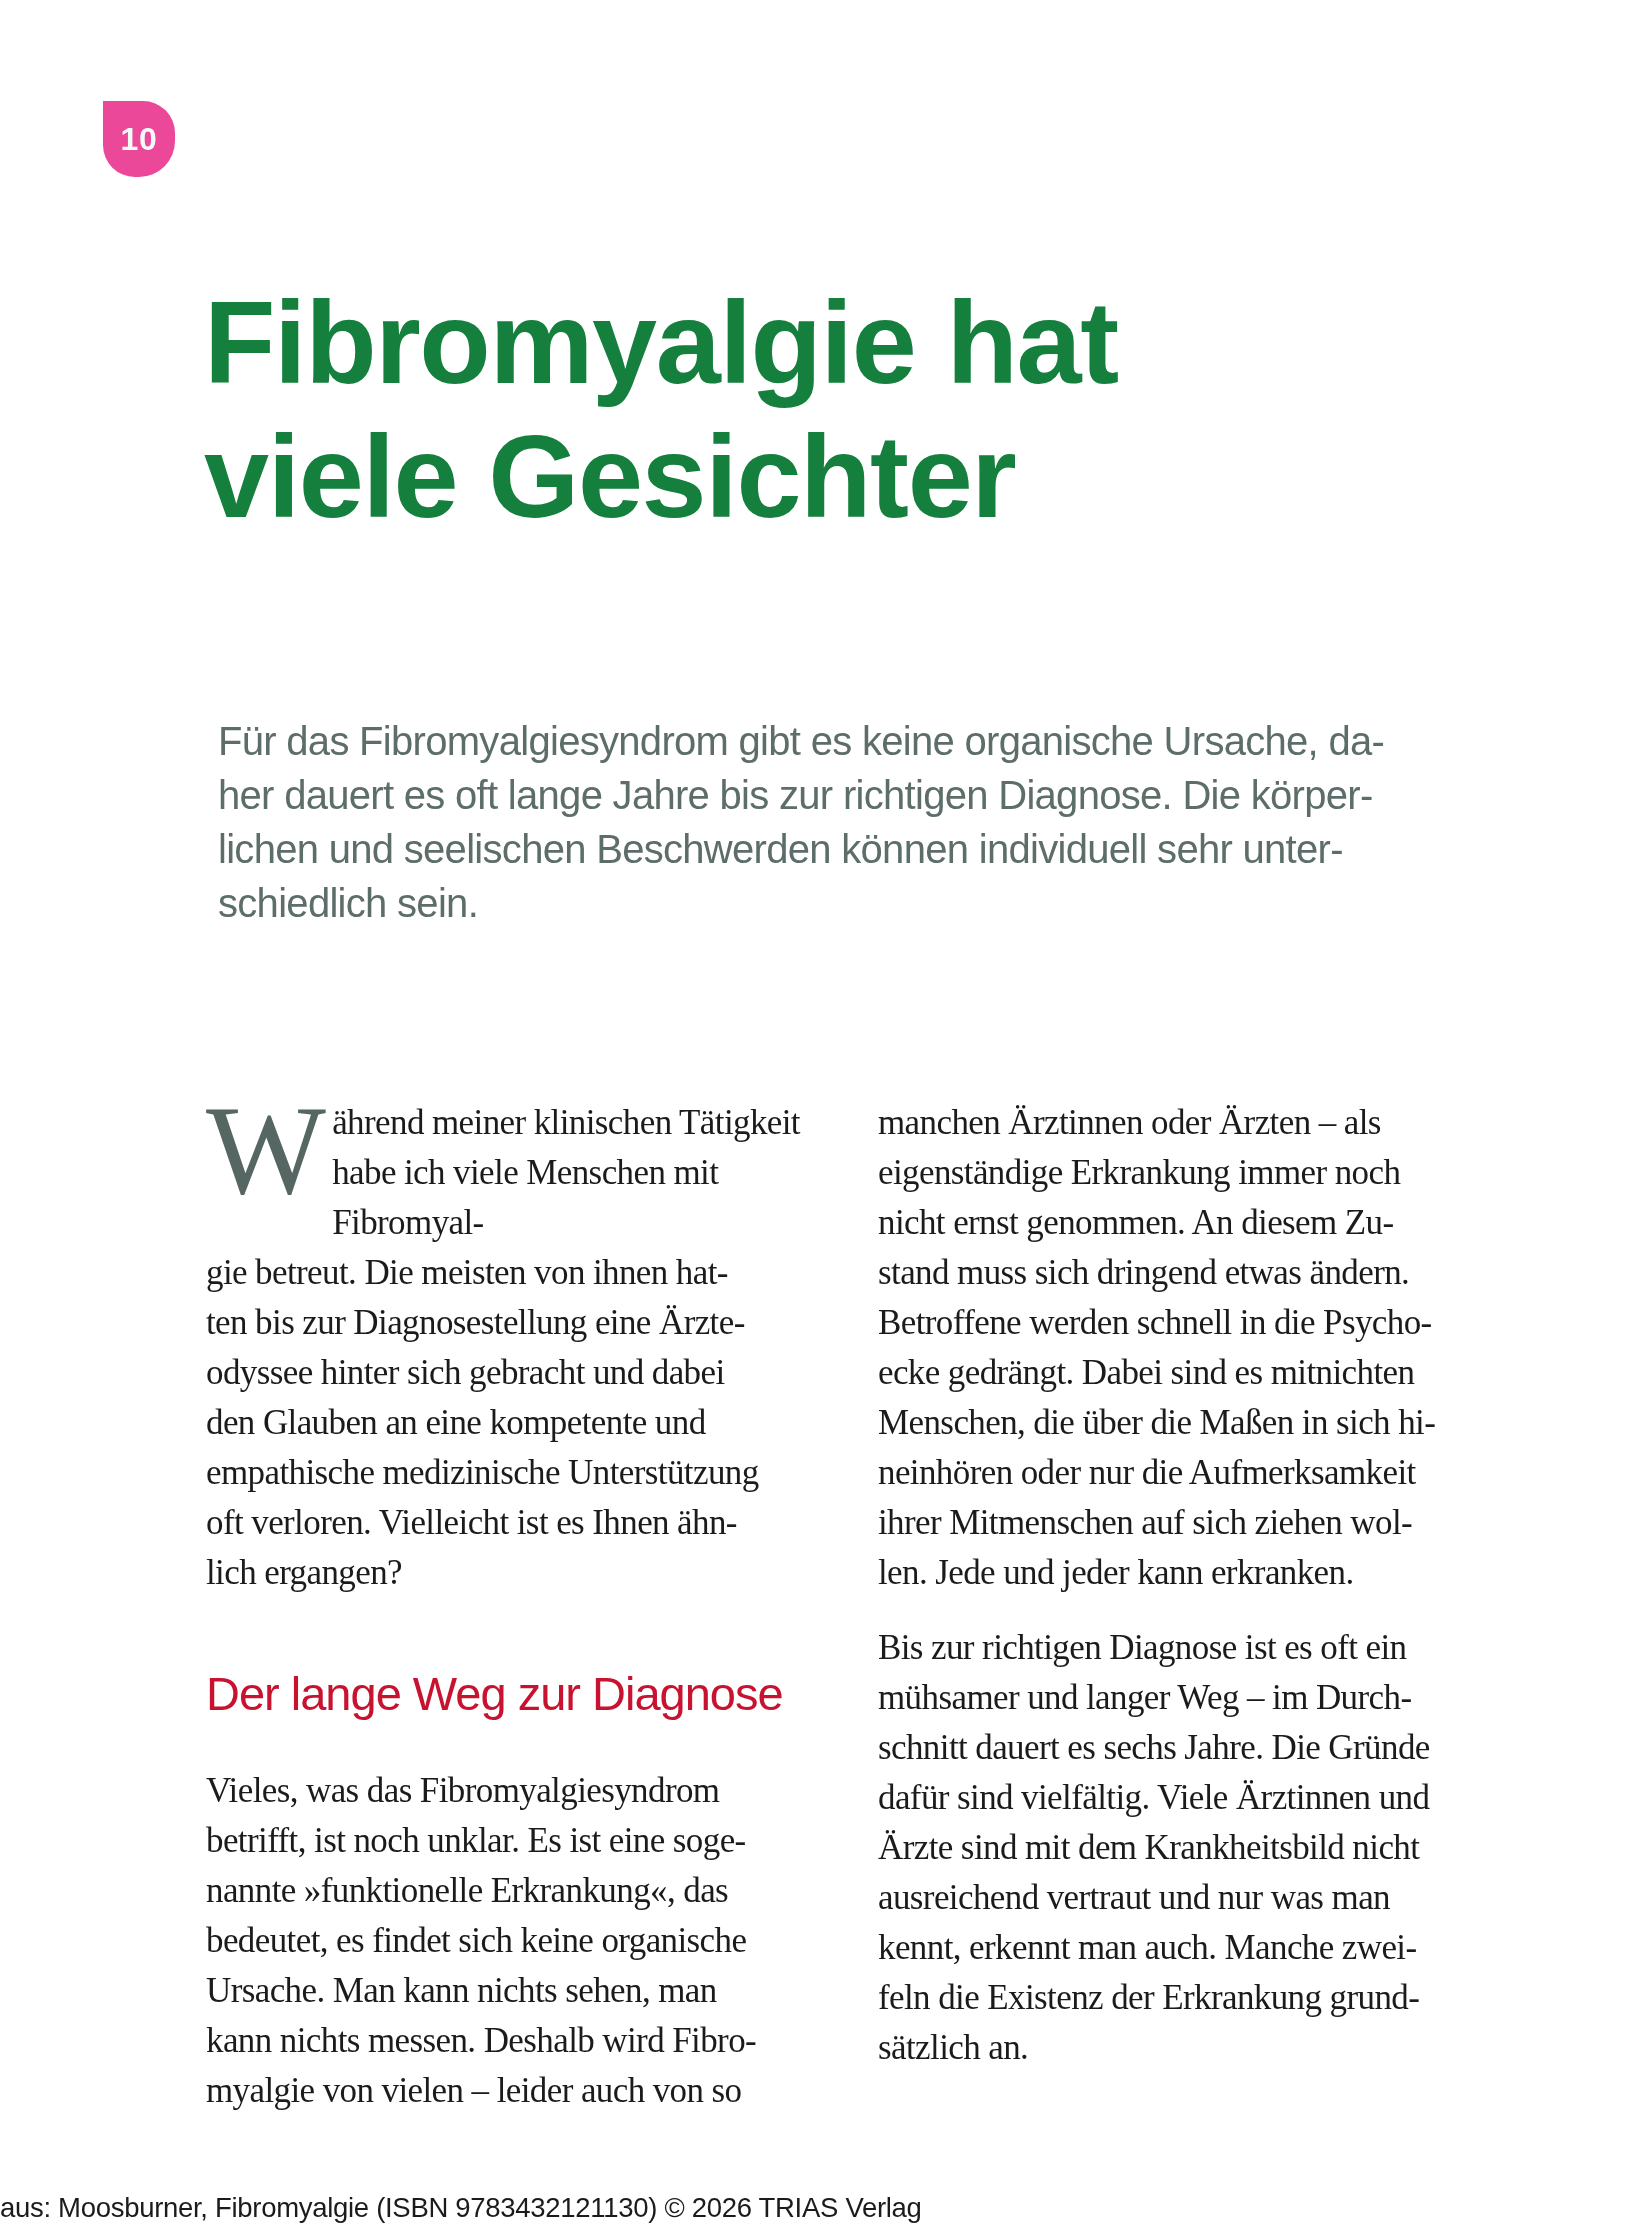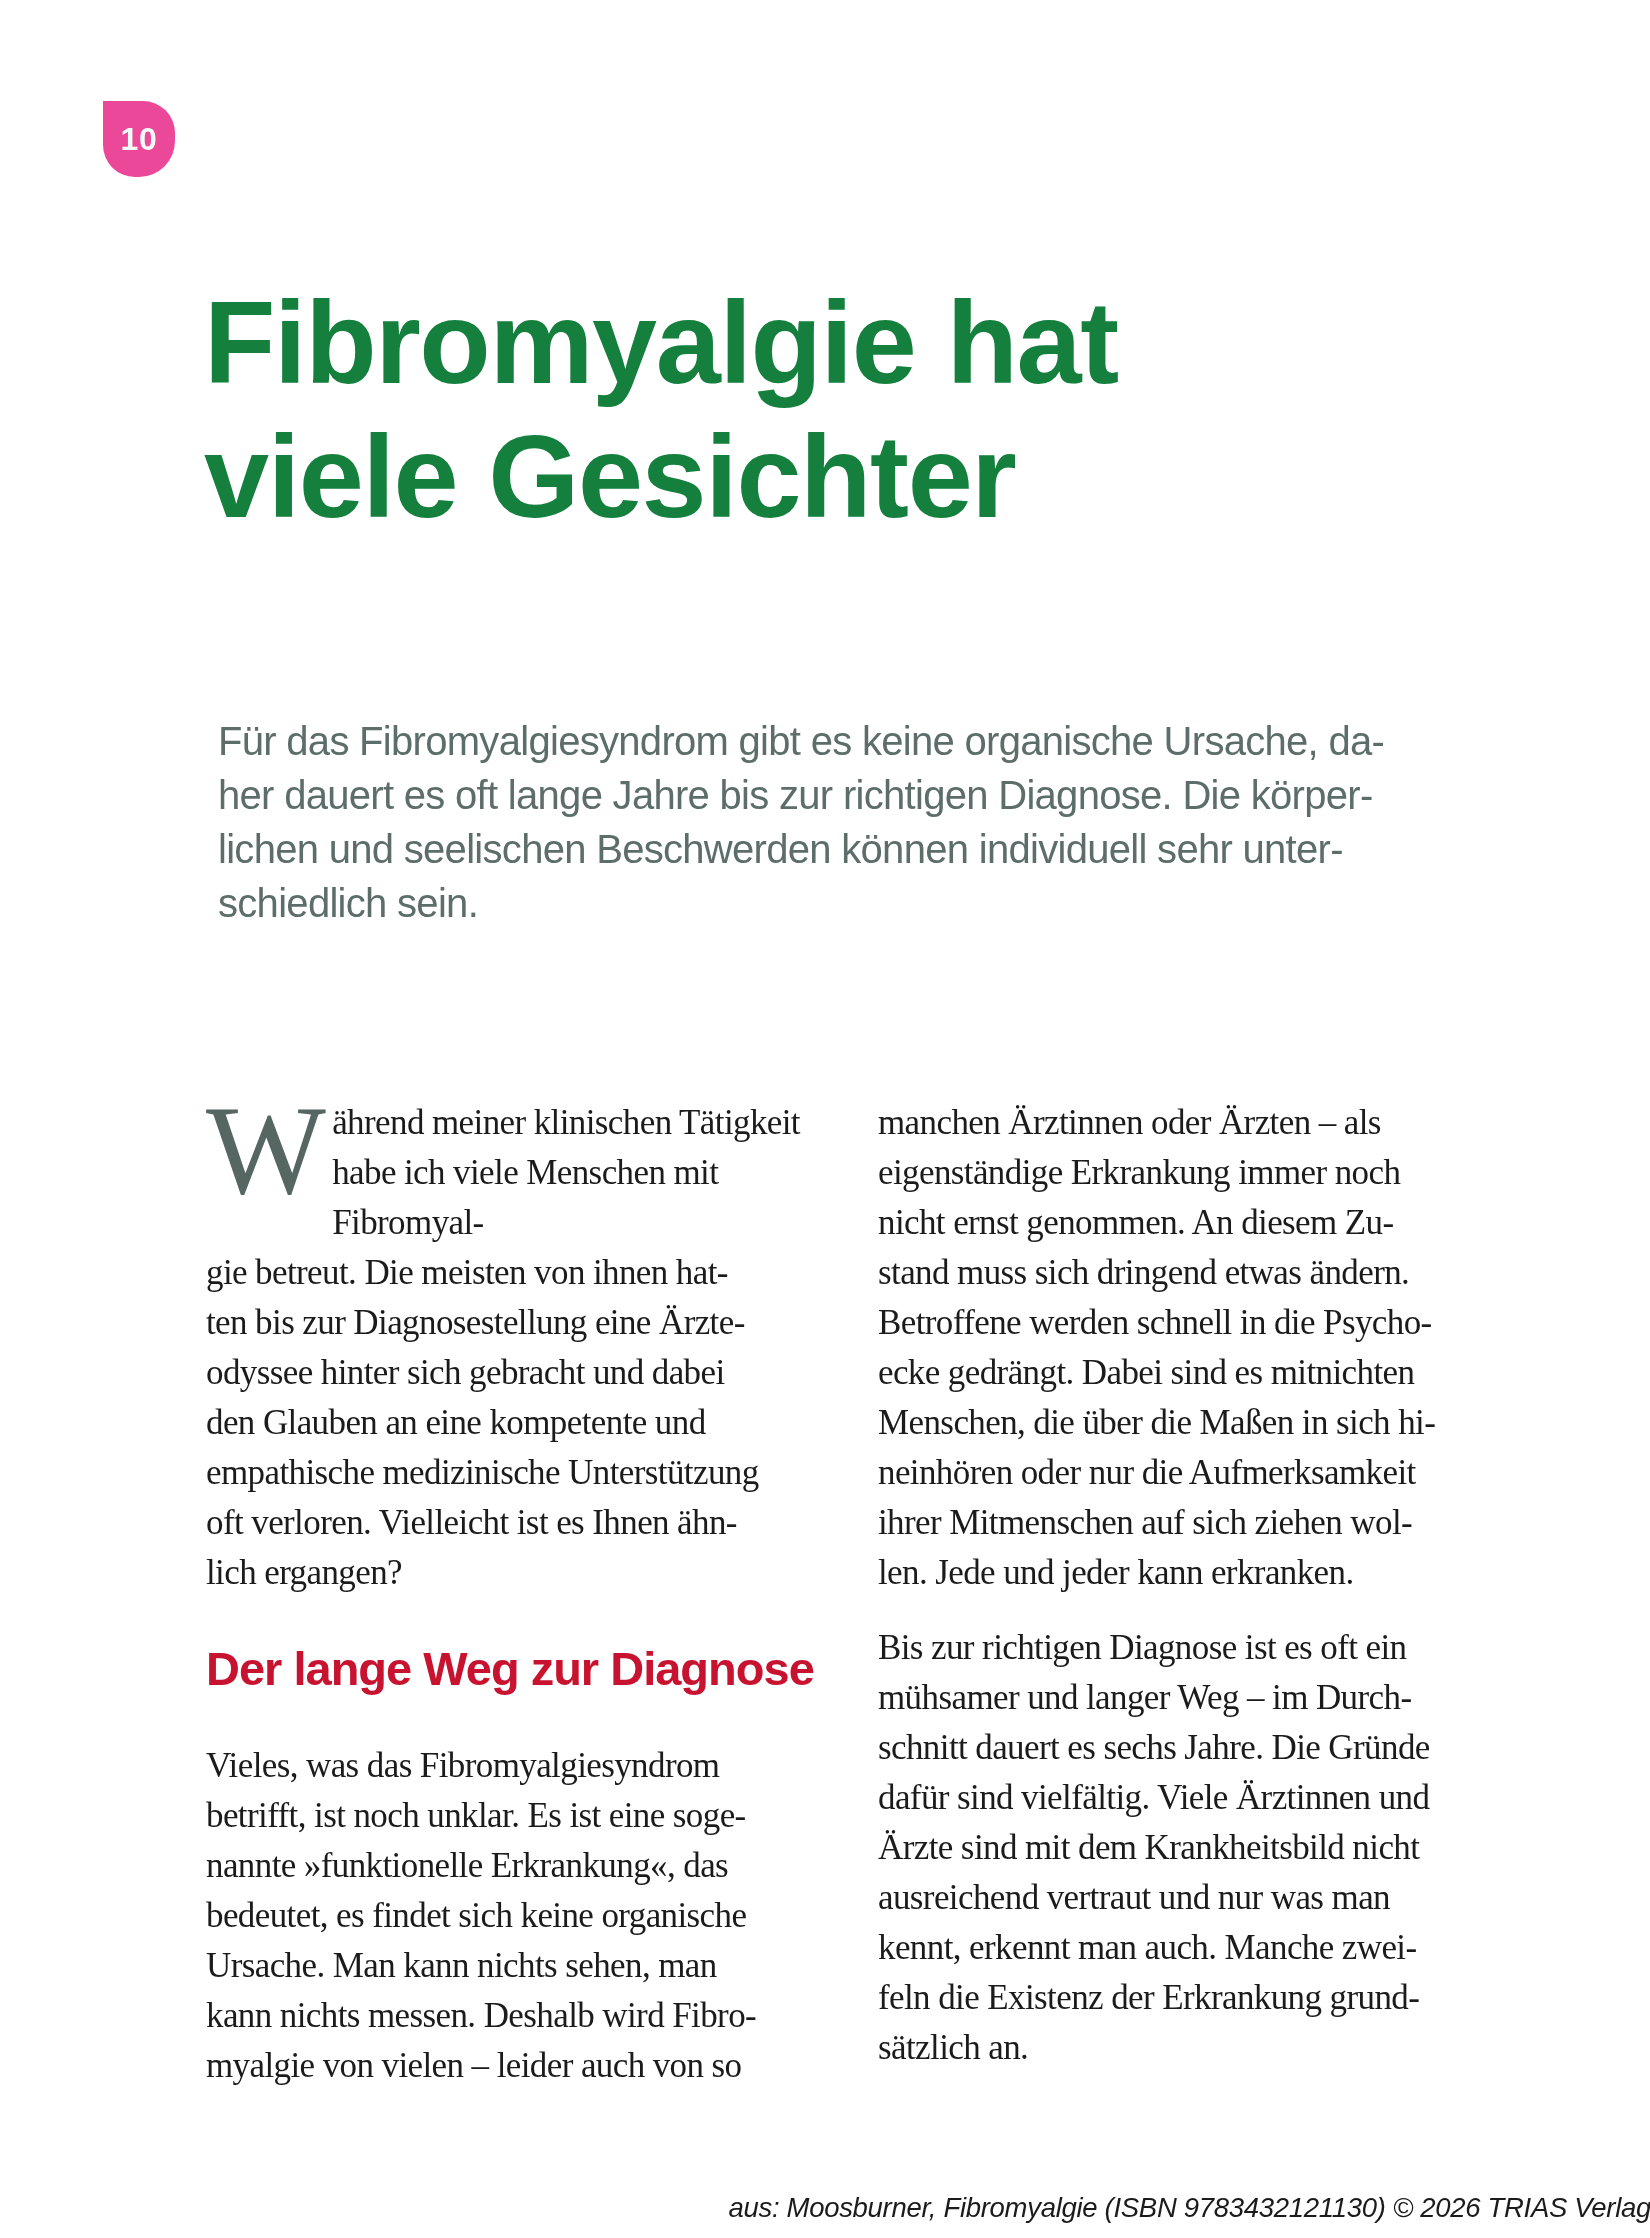--- a/index.html
+++ b/index.html
@@ -88,44 +88,43 @@
   .dropcap {
     float: left;
     font-family: "Liberation Serif", serif;
     font-size: 127px;
     line-height: 103px;
     color: #566763;
     margin: 1.4px 6.9px 0 0;
   }
 
   .subheading {
-    margin: 43px 0 45px 0;
+    margin: 68px 0 45px 0;
     font-family: "Liberation Sans", sans-serif;
-    font-weight: 700;
+    font-weight: 400;
     font-size: 47px;
     line-height: 55px;
     letter-spacing: -1px;
     color: #c81330;
   }
 
   .para-gap { margin-top: 25px; }
 
   
   .footer {
     position: absolute;
     left: 0;
     top: 2191px;
     width: 100%;
-    text-align: right;
+    text-align: left;
     font-family: "Liberation Sans", sans-serif;
     font-size: 27.5px;
     line-height: 34px;
     letter-spacing: -0.3px;
     color: #1b1b1b;
-    font-style: italic;
   }
 </style>
 </head>
 <body>
 
 <div class="page">
 
   <div class="badge">
     <span>10</span>
   </div>

